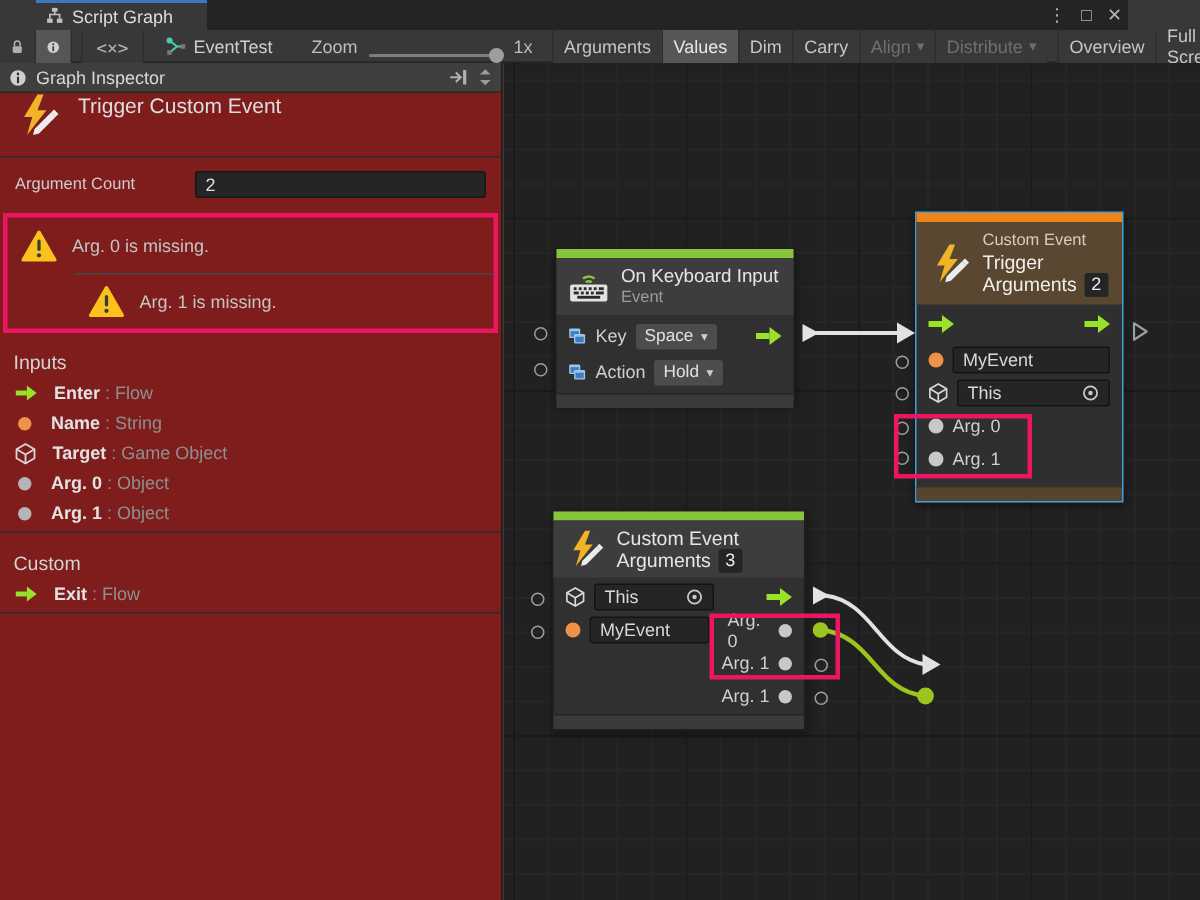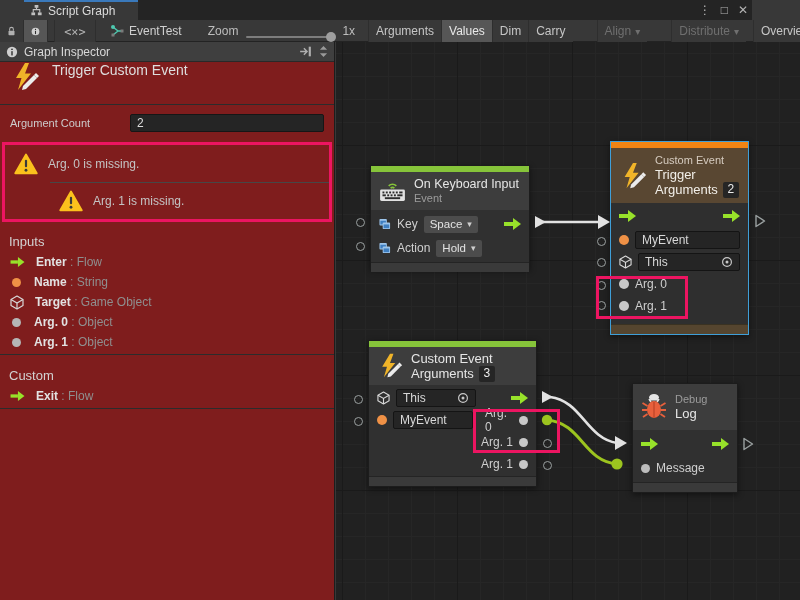--- a/index.html
+++ b/index.html
@@ -18,21 +18,21 @@
   }
   .win-controls { position:absolute; right:4px; top:0; height:20px; display:flex; align-items:center; gap:10px; color:#b4b4b4; font-size:12px; }
   .win-controls span { cursor:default; }
   
   .toolbar { position:absolute; left:0; top:20px; width:800px; height:22px; background:#383838; border-bottom:1px solid #232323; font-size:12px; }
   .tb-btn {
     display:inline-flex; align-items:center; justify-content:center; height:22px; padding:0 7px;
     color:#c6c6c6; border-right:1px solid #2e2e2e; background:#383838;
   }
   .tb-btn.active { background:#565656; color:#e8e8e8; }
-  .tb-btn.disabled { color:#6f6f6f;margin-left:24px; }
+  .tb-btn.disabled { color:#6f6f6f; }
   .tb-left { position:absolute; left:0; top:0; display:flex; height:22px; align-items:center; }
   .tb-right { position:absolute; left:368px; right:0; top:0; display:flex; height:22px; align-items:center; }
   .tb-right .tb-btn { border-left:1px solid #2e2e2e; border-right:none; }
   .tb-gap { width:6px; }
   .graphref { display:flex; align-items:center; gap:5px; padding:0 10px 0 14px; color:#d0d0d0; }
   .zoomgrp { display:flex; align-items:flex-end; gap:8px; padding-left:16px; color:#bdbdbd; }
   .zoom-track { position:relative; width:88px; height:2px; background:#7d7d7d; border-radius:1px; }
   .zoom-handle { position:absolute; right:-2px; top:-4px; width:10px; height:10px; border-radius:50%; background:#9e9e9e; }
   .caret::after { content:"▾"; margin-left:4px; font-size:10px; }
   
@@ -478,46 +478,20 @@
         <span class="dot gray" style="width:9px;height:9px"></span>
       </div>
     </div>
     <div class="n-footer" style="position:absolute;bottom:0;left:0;right:0"></div>
     <span class="ext-circle" style="left:-15px;top:54px"></span>
     <span class="ext-circle" style="left:-15px;top:76px"></span>
     <span class="ext-circle" style="right:-16px;top:98px"></span>
     <span class="ext-circle" style="right:-16px;top:120px"></span>
   </div>
 
-  <div class="node" style="left:296px;top:341px;width:106px;height:110px">
-    <div class="n-header" style="height:46px">
-      <svg width="26" height="26">
-          <use href="#sym-bug"></use>
-        </svg>
-      <div>
-        <div class="n-caption">Debug</div>
-        <div class="n-title">Log</div>
-      </div>
-    </div>
-    <div>
-      <div class="n-row" style="height:27px">
-        <span class="flow-arrow"></span>
-        <span class="grow"></span>
-        <span class="flow-arrow"></span>
-      </div>
-      <div class="n-row">
-        <span class="dot gray" style="width:9px;height:9px;background:#bdbdbd"></span>
-        <span>Message</span>
-      </div>
-    </div>
-    <div class="n-footer" style="position:absolute;bottom:0;left:0;right:0"></div>
-    <svg class="ext-tri" style="right:-17px;top:53px" width="12" height="14">
-        <use href="#sym-tri-hollow"></use>
-      </svg>
-  </div>
 
   <svg class="cables">
 
     <g>
       <polygon points="199,174 199,186 210,180" fill="#e2e2e2"></polygon>
       <line x1="207" y1="180" x2="263" y2="180" stroke="#e2e2e2" stroke-width="2.6"></line>
       <polygon points="262,173 262,187 274,180" fill="#e2e2e2"></polygon>
     </g>
 
     <g>

